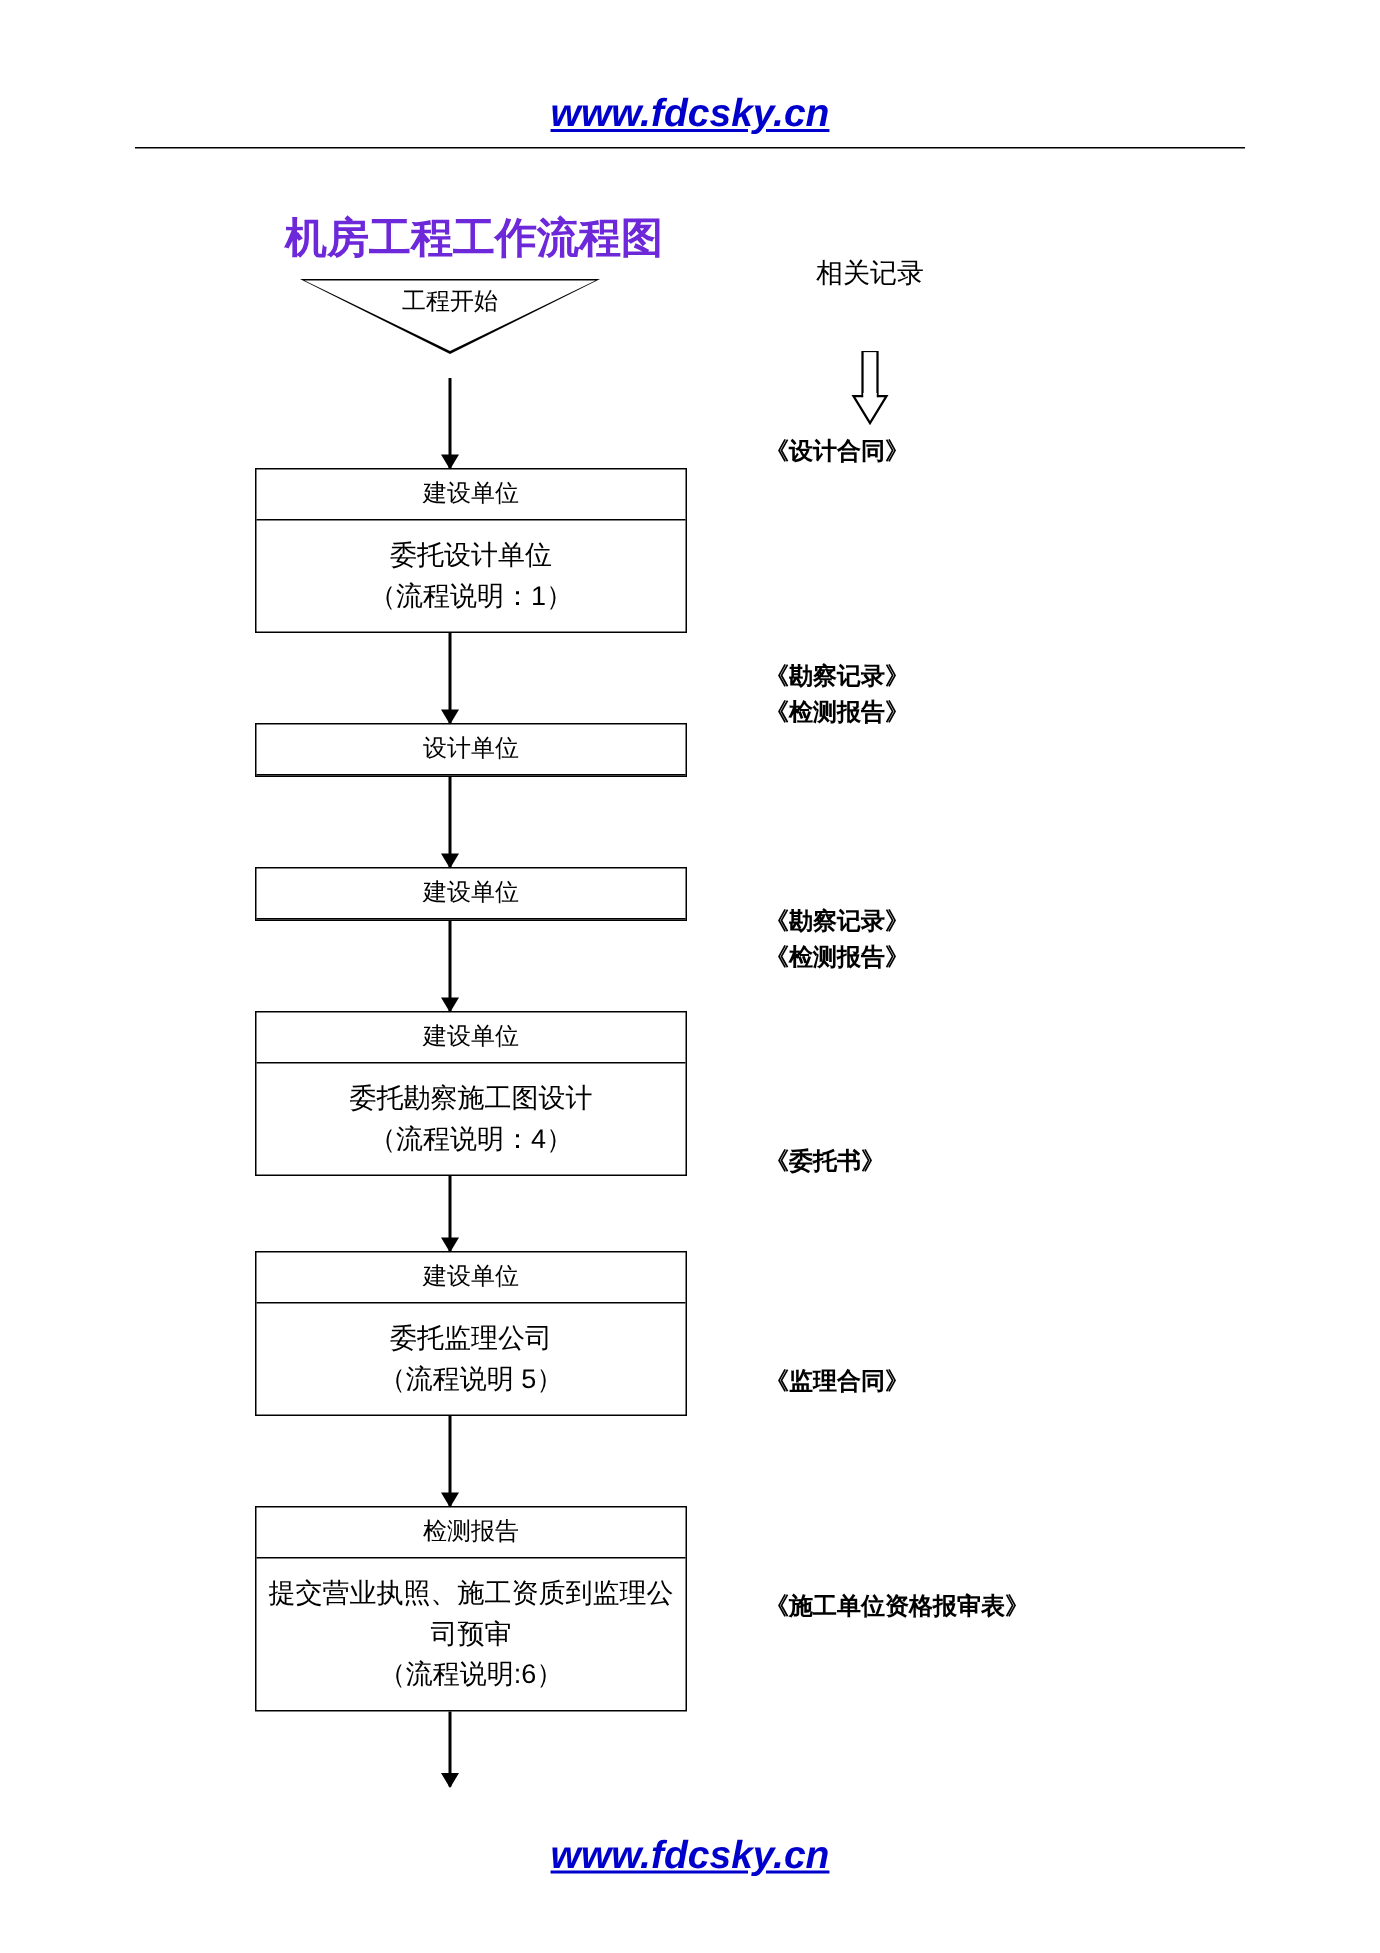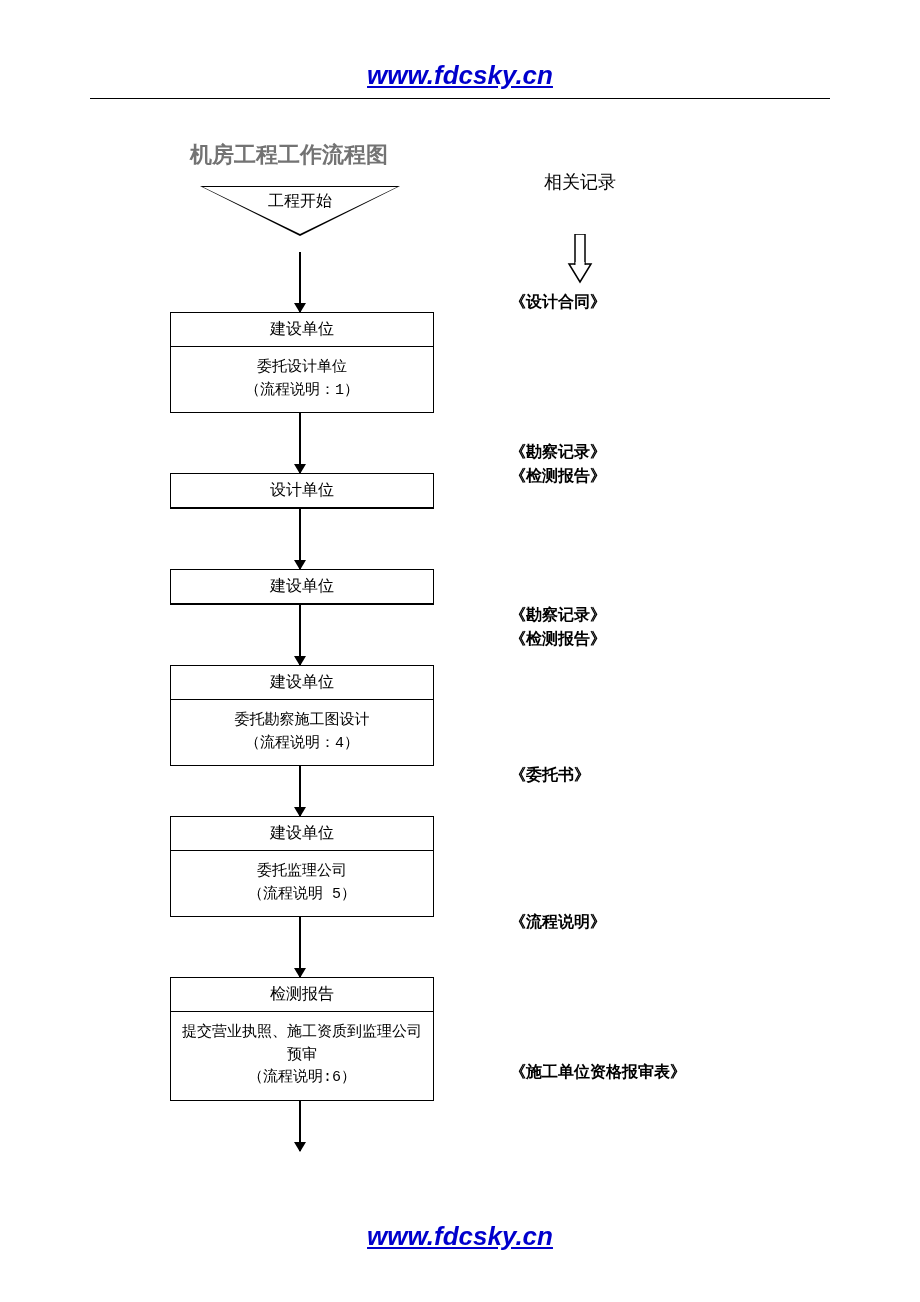--- a/index.html
+++ b/index.html
@@ -25,23 +25,23 @@
       position: absolute;
       top: 98px;
       left: 90px;
       right: 90px;
       border-top: 1px solid #000;
     }
     .title {
       position: absolute;
       top: 140px;
       left: 190px;
-      font-size: 22px;
-      font-weight: bold;
-      color: #737373;
+      font-size: 28px;
+      font-weight: bold;
+      color: #6d28d9;
     }
     .flowchart {
       position: absolute;
       left: 170px;
       top: 170px;
       width: 260px;
     }
     .start-triangle {
       width: 0;
       height: 0;
@@ -85,34 +85,33 @@
       bottom: -1px;
       left: -5px;
       width: 0;
       height: 0;
       border-left: 6px solid transparent;
       border-right: 6px solid transparent;
       border-top: 10px solid #000;
     }
     .box {
       border: 1px solid #000;
-      width: 264px;
+      width: 288px;
       margin: 0 auto;
-      font-family: Liberation Mono, monospace;
     }
     .box-header {
       border-bottom: 1px solid #000;
       text-align: center;
       padding: 6px 0;
       font-size: 16px;
     }
     .box-body {
       text-align: center;
       padding: 10px 4px;
-      font-size: 15px;
+      font-size: 18px;
       line-height: 1.5;
     }
     .records-col {
       position: absolute;
       left: 510px;
       top: 170px;
     }
     .records-title {
       font-size: 18px;
       margin-bottom: 40px;
@@ -194,17 +193,17 @@
   <div class="records-title">相关记录</div>
   <svg class="down-arrow-svg" width="30" height="50">
     <rect x="10" y="0" width="10" height="30" fill="none" stroke="#000" stroke-width="1.5"></rect>
     <polygon points="4,30 26,30 15,48" fill="none" stroke="#000" stroke-width="1.5"></polygon>
     <rect x="10.5" y="28" width="9" height="4" fill="#fff"></rect>
   </svg>
   <div class="record-item" style="top:120px">《设计合同》</div>
   <div class="record-item" style="top:270px">《勘察记录》<br>《检测报告》</div>
   <div class="record-item" style="top:433px">《勘察记录》<br>《检测报告》</div>
   <div class="record-item" style="top:593px">《委托书》</div>
-  <div class="record-item" style="top:740px">《流程说明》</div>
+  <div class="record-item" style="top:740px">《监理合同》</div>
   <div class="record-item" style="top:890px">《施工单位资格报审表》</div>
 </div>
 
 <a class="footer-url">www.fdcsky.cn</a>
 
 </body></html>

